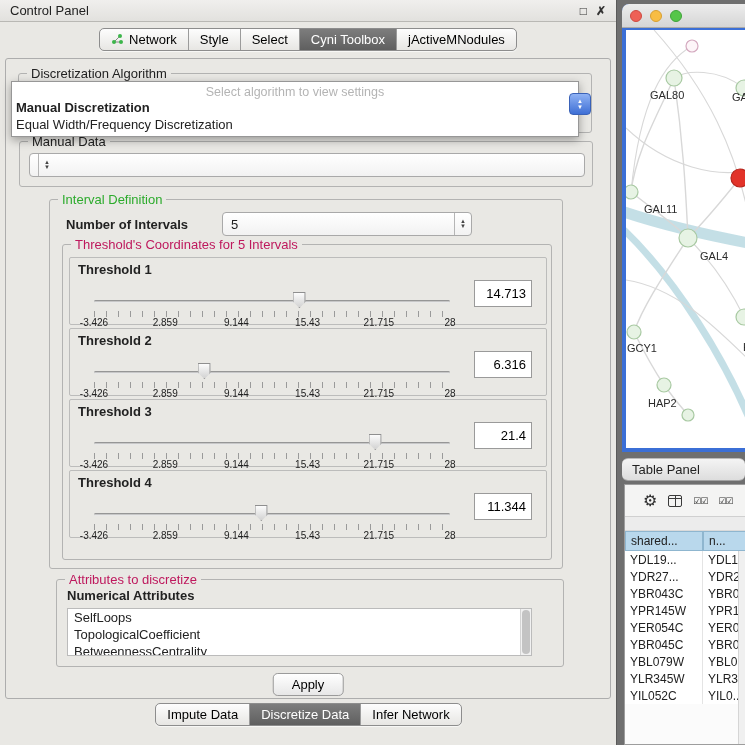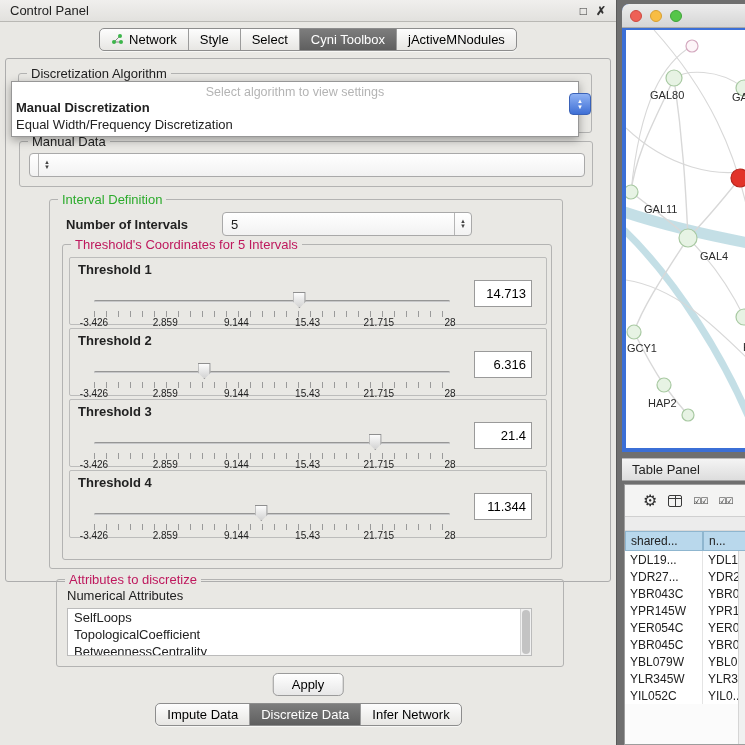--- a/index.html
+++ b/index.html
@@ -12,21 +12,21 @@
   .win-btns { margin-left:auto; display:flex; gap:9px; align-items:center; color:#333; }
   .win-btns span { font-size:12px; cursor:default; }
   .win-close { font-weight:bold; }
 
   .tabbar { height:34px; display:flex; align-items:center; justify-content:center; }
   .seg { display:flex; border:1px solid #8d8d8d; border-radius:5px; overflow:hidden; background:linear-gradient(#fdfdfd,#e7e6e3); box-shadow:0 1px 1px rgba(255,255,255,.7); }
   .seg-item { padding:3px 11px; font-size:13px; border-left:1px solid #9b9b9b; background:transparent; border-top:none; border-bottom:none; border-right:none; font-family:inherit; display:flex; align-items:center; gap:5px; white-space:nowrap; cursor:default; }
   .seg-item:first-child { border-left:none; }
   .seg-item.active { background:linear-gradient(#7d7d7d,#5f5f5f); color:#fff; }
 
-  .main-box { position:absolute; left:5px; top:58px; width:606px; height:524px; border:1px solid #adadad; border-radius:3px; background:#e9e8e4; }
+  .main-box { position:absolute; left:5px; top:58px; width:606px; height:641px; border:1px solid #adadad; border-radius:3px; background:#e9e8e4; }
   .group { position:absolute; border:1px solid #b3b3b2; border-radius:3px; }
   .group-label { position:absolute; top:-8px; left:8px; background:#e9e8e4; padding:0 4px; font-size:13px; white-space:nowrap; }
   .green { color:#2cab2c; } .blue { color:#be185d; }
 
   
   .algo-group { left:12px; top:14px; width:574px; height:60px; }
   .combo-cap { position:absolute; left:563px; top:34px; width:22px; height:22px; border-radius:4px; background:linear-gradient(#8fb2f4,#3e6fd5); border:1px solid #3a62b8; z-index:6; display:flex; flex-direction:column; align-items:center; justify-content:center; color:#fff; font-size:6px; line-height:6px; }
   .overlay { position:absolute; left:5px; top:22px; width:568px; height:56px; background:#fff; border:1px solid #979797; box-shadow:0 3px 9px rgba(0,0,0,.35); z-index:5; }
   .dd-placeholder { text-align:center; color:#b4b4b4; font-size:12.5px; padding-top:3px; height:17px; }
   .dd-item { font-size:13px; line-height:17px; padding-left:4px; }
@@ -50,41 +50,41 @@
   .track { position:absolute; left:0; top:8px; width:100%; height:3px; background:#c7c7c7; border-top:1px solid #969696; border-bottom:1px solid #e8e8e8; border-radius:2px; }
   .handle { position:absolute; top:0; width:13px; height:16px; transform:translateX(-50%); clip-path:polygon(0 0,100% 0,100% 60%,50% 100%,0 60%); background:linear-gradient(#ffffff,#cfcfcf); box-shadow:inset 0 0 0 1px #8f8f8f; }
   .ticks { position:absolute; left:24px; top:53px; width:356px; height:6px; background:repeating-linear-gradient(to right,#9a9a9a 0,#9a9a9a 1px,transparent 1px,transparent 12px); }
   .scale { position:absolute; left:24px; top:55px; width:356px; height:12px; font-size:10px; color:#222; }
   .scale span { position:absolute; transform:translateX(-50%); top:4px; }
   .s0{left:0} .s1{left:20%} .s2{left:40%} .s3{left:60%} .s4{left:80%} .s5{left:100%}
   .value-box { position:absolute; right:14px; top:22px; width:58px; height:27px; background:#fff; border:1px solid #9a9a9a; font-size:13px; text-align:right; padding-right:5px; font-family:inherit; }
 
   
   .attr-group { left:50px; top:520px; width:508px; height:88px; }
-  .attr-title { position:absolute; left:10px; top:8px; font-size:13px; font-weight:normal; }
+  .attr-title { position:absolute; left:10px; top:8px; font-size:13px; font-weight:bold; }
   .attr-list { position:absolute; left:10px; top:28px; width:465px; height:48px; background:#fff; border:1px solid #bbb; overflow:hidden; }
   .attr-item { font-size:13px; line-height:17px; padding-left:6px; }
   .vscroll { position:absolute; right:0; top:0; bottom:0; width:11px; background:#f1f1f1; border-left:1px solid #d4d4d4; }
   .vthumb { position:absolute; left:1px; right:1px; top:1px; bottom:1px; background:#c3c3c3; border-radius:4px; }
 
   .apply-btn { position:absolute; left:50%; transform:translateX(-50%); top:614px; padding:3px 18px; font-size:13px; background:linear-gradient(#ffffff,#e7e7e7); border:1px solid #9b9b9b; border-radius:5px; font-family:inherit; }
 
   .bottom-tabbar { position:absolute; left:0; top:703px; width:617px; display:flex; justify-content:center; }
 
   
   .network-window { position:absolute; left:622px; top:4px; width:127px; height:448px; border-radius:7px 0 0 0; overflow:hidden; background:#3b6fd6; }
   .mac-titlebar { height:24px; background:linear-gradient(#ededed,#d5d5d5); border-bottom:1px solid #a9a9a9; display:flex; align-items:center; padding-left:8px; gap:8px; }
   .light { width:12px; height:12px; border-radius:50%; }
   .light.red { background:#ee6156; border:1px solid #ce4a40; }
   .light.yellow { background:#f8bd44; border:1px solid #d79f32; }
   .light.green { background:#55c649; border:1px solid #3fa33a; }
   .net-canvas { position:absolute; left:4px; top:26px; right:0; bottom:4px; background:#fff; overflow:hidden; }
   svg { font-family:inherit; }
 
-  .table-panel-header { position:absolute; left:622px; top:458px; width:123px; height:23px; background:linear-gradient(#f4f4f4,#dddddd); border-top:1px solid #bbb; border-bottom:1px solid #a3a3a3; display:flex; align-items:center; padding-left:10px; font-size:13px; }
+  .table-panel-header { position:absolute; left:622px; top:458px; width:123px; height:23px; background:linear-gradient(#f4f4f4,#dddddd); border-top:1px solid #bbb; border-bottom:1px solid #a3a3a3; display:flex; align-items:center; padding-left:10px; font-size:13px;border-radius:6px; }
   .table-card { position:absolute; left:624px; top:484px; width:125px; height:261px; background:#fbfbfb; border:1px solid #9d9d9d; }
   .tp-toolbar { height:32px; background:#f4f4f3; border-bottom:1px solid #d0d0d0; display:flex; align-items:center; padding-left:18px; gap:11px; }
   .gear { font-size:16px; color:#2e2e2e; }
   .col-icon { width:14px; height:12px; border:1px solid #3a3a3a; border-radius:2px; background:linear-gradient(to right, transparent 6px, #3a3a3a 6px, #3a3a3a 7px, transparent 7px); position:relative; }
   .col-icon:before { content:""; position:absolute; left:0; right:0; top:2px; height:1px; background:#3a3a3a; }
   .checks { font-size:9px; letter-spacing:-1px; color:#2e2e2e; }
   .tp-gap { height:14px; background:#ececec; border-bottom:1px solid #dadada; }
   .tp-header { display:flex; height:20px; }
   .tp-header .cell { background:#b9d8ec; border:1px solid #8fb6cf; font-size:12px; display:flex; align-items:center; padding-left:5px; overflow:hidden; white-space:nowrap; }
   .c1 { width:78px; } .c2 { flex:1; border-left:none; }

